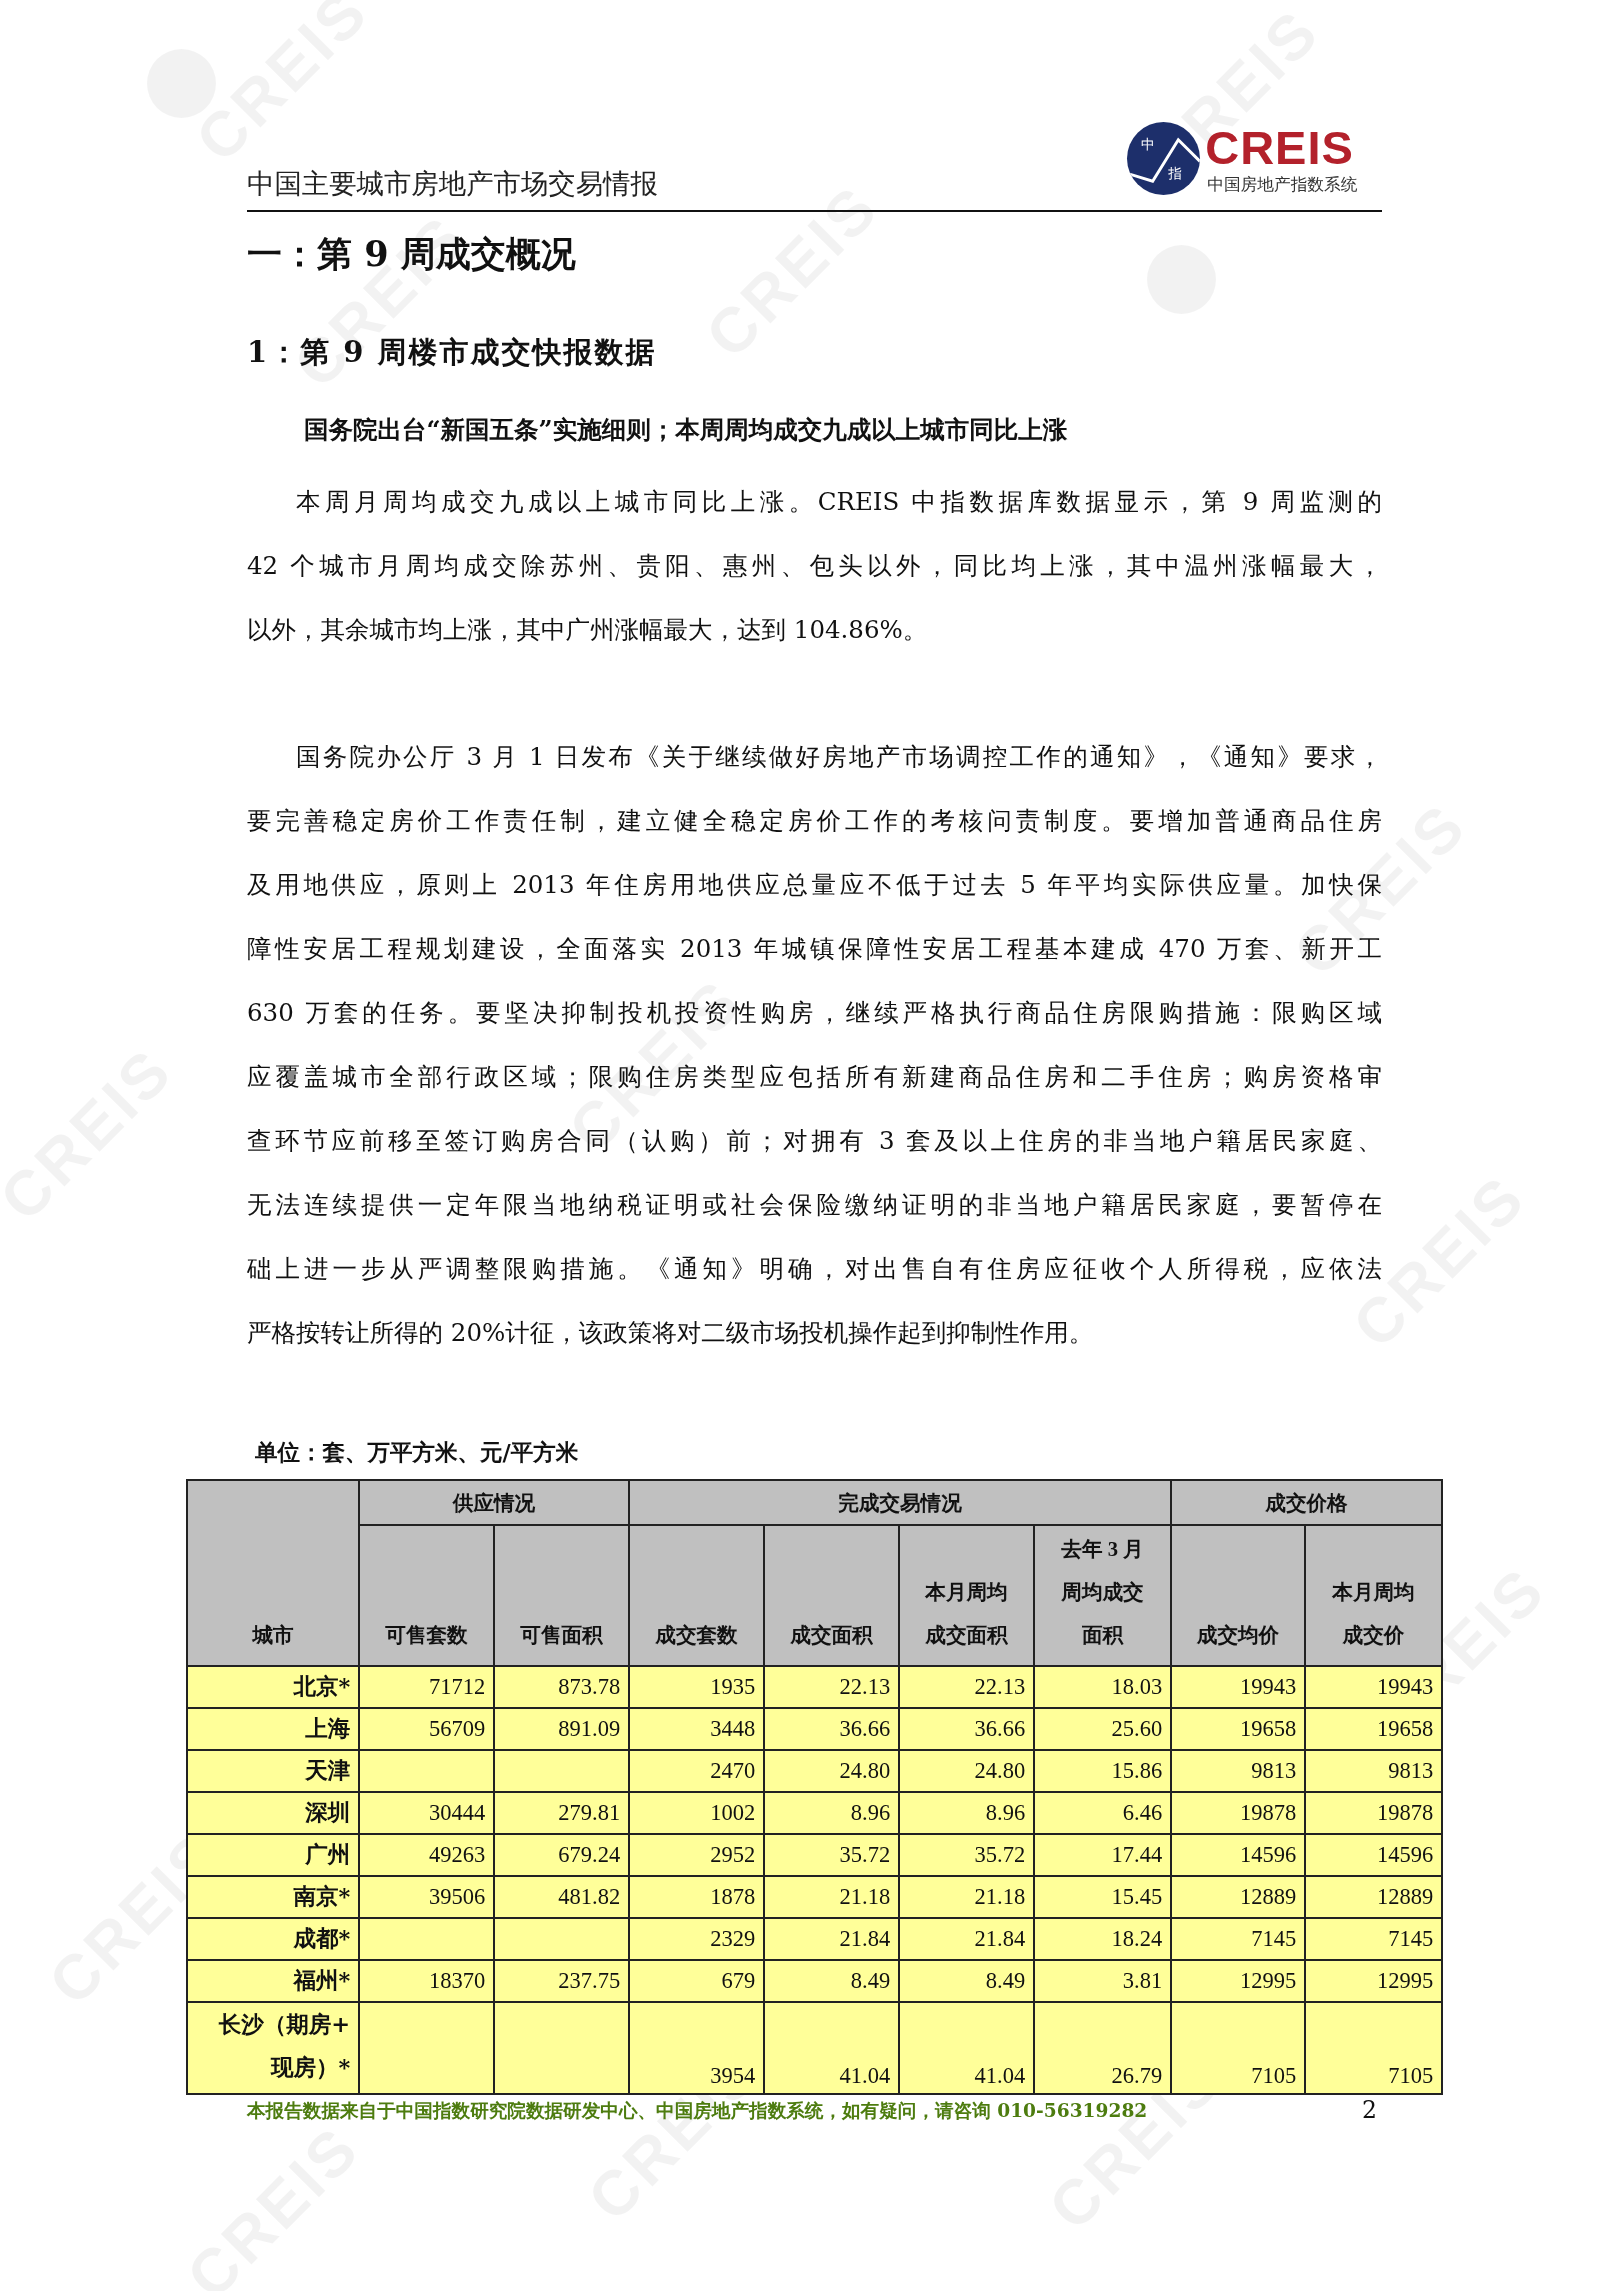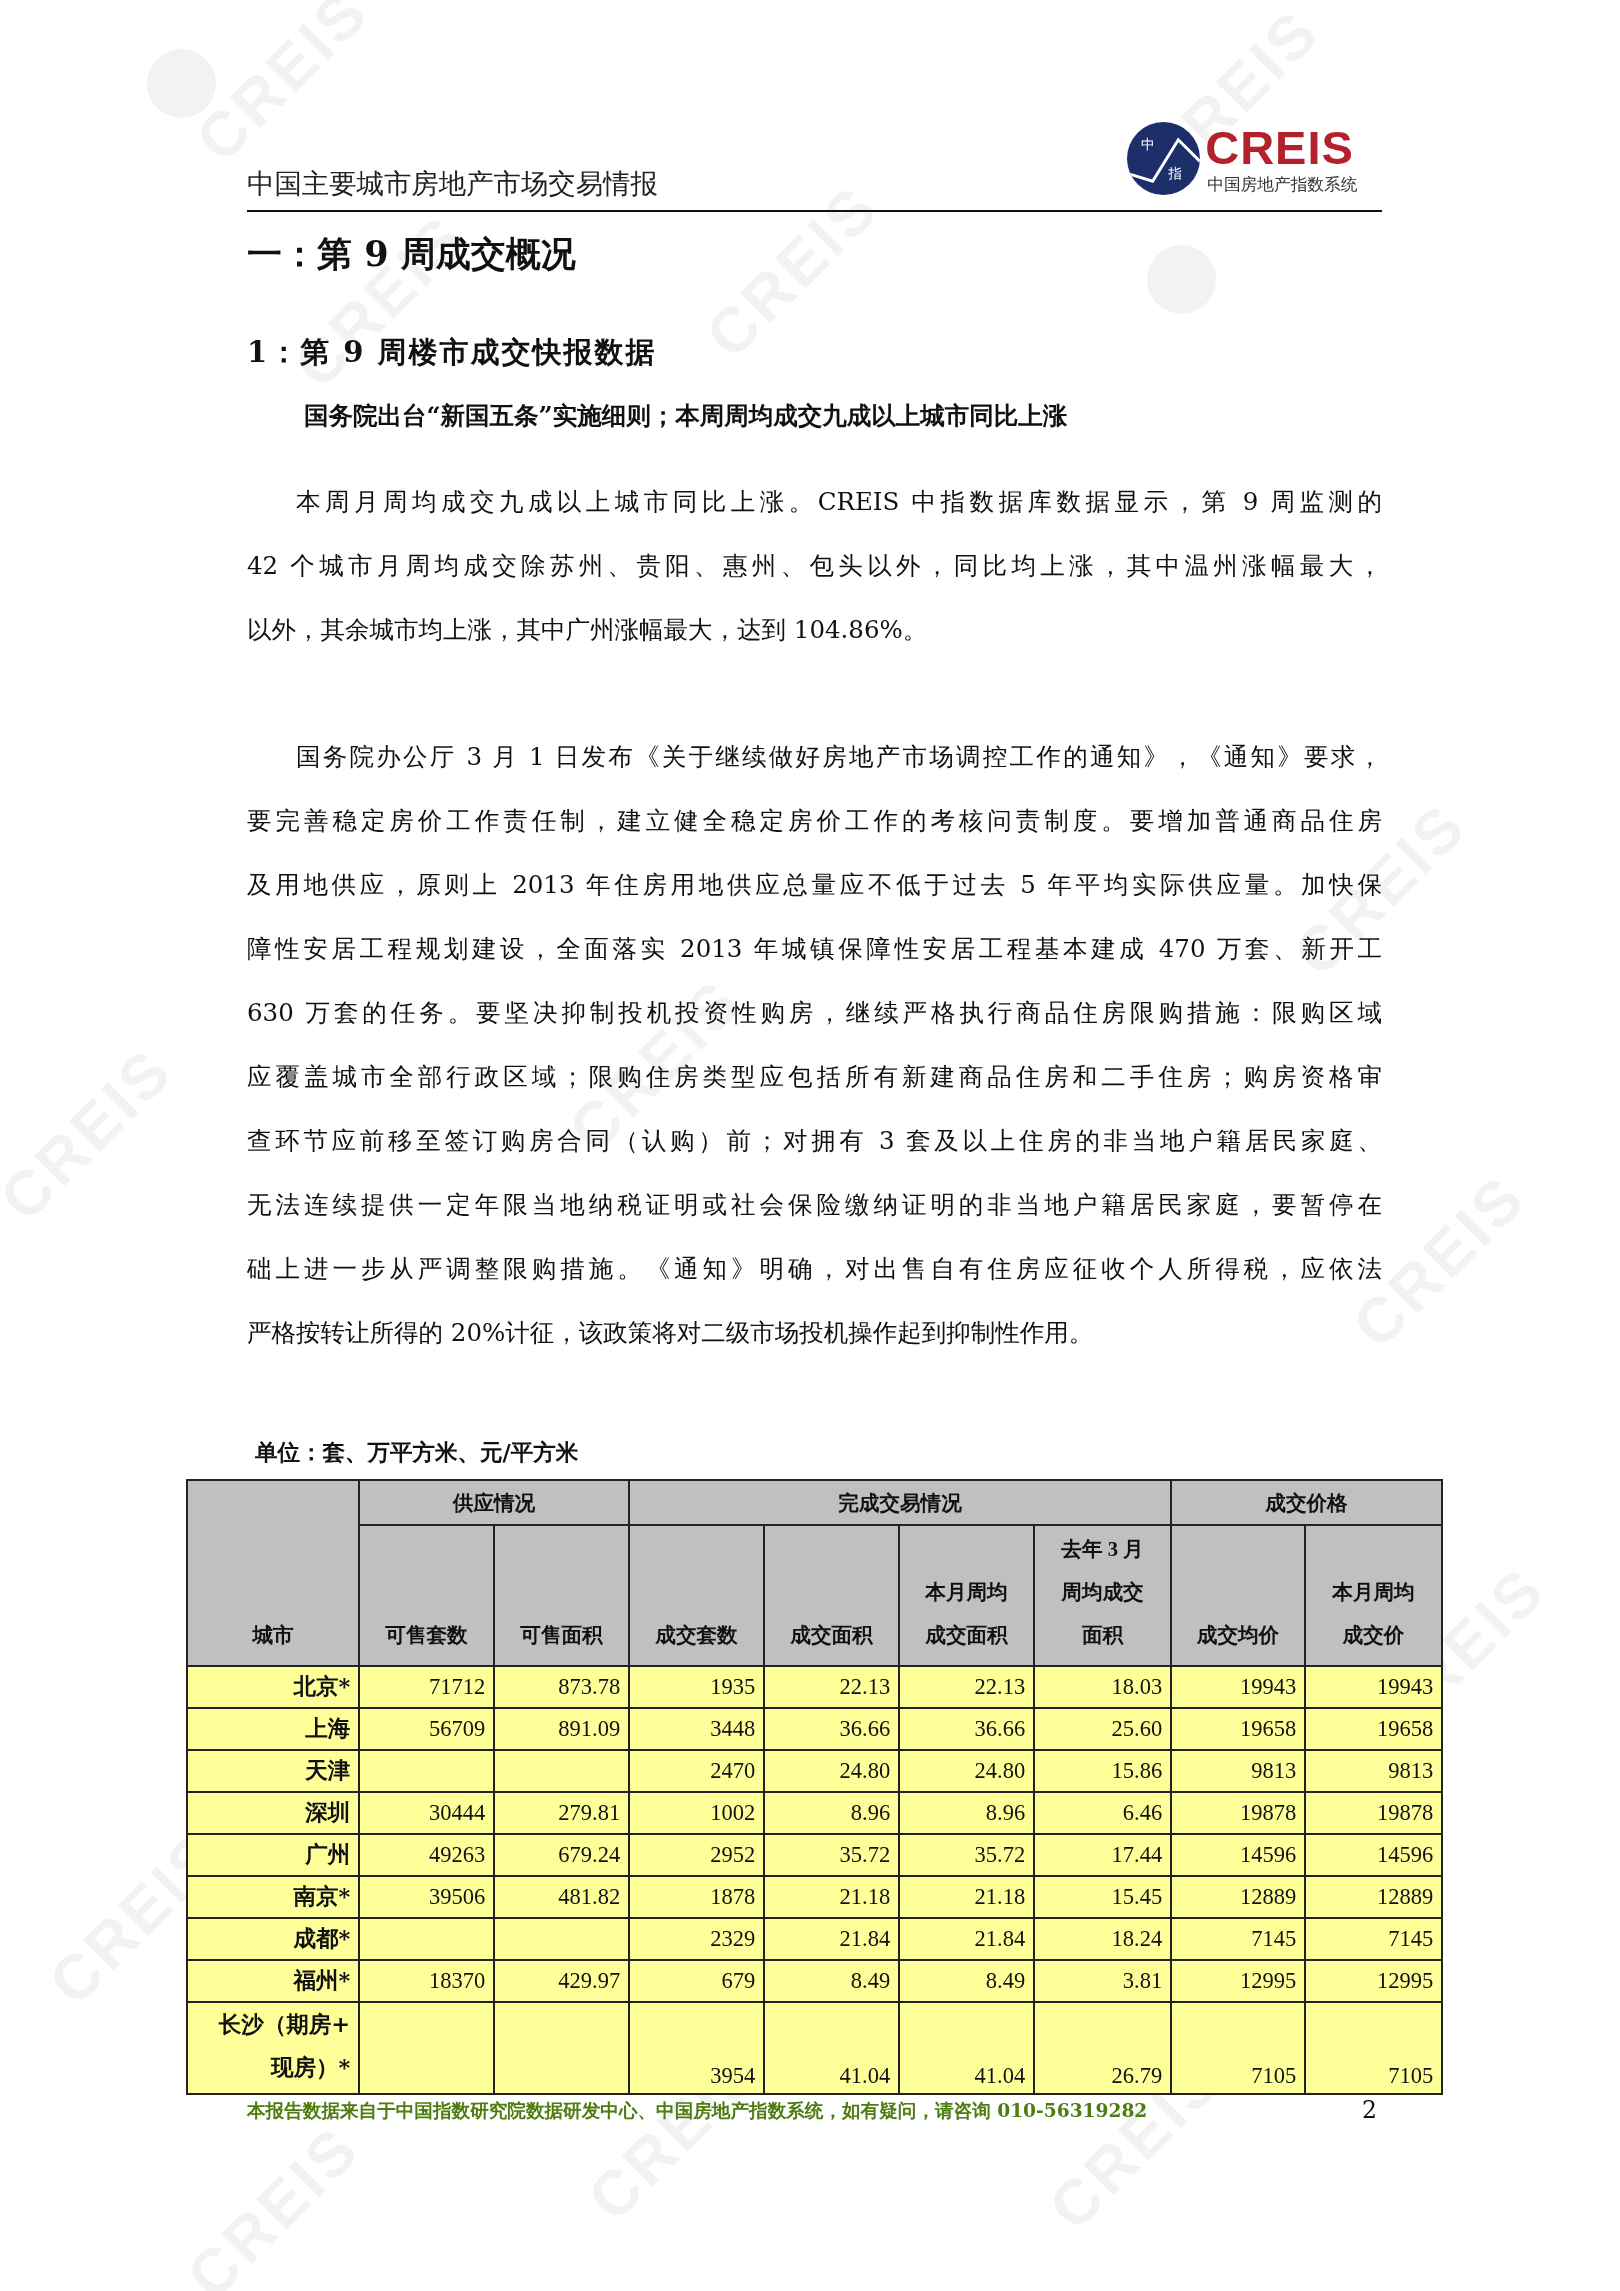--- a/index.html
+++ b/index.html
@@ -16,21 +16,21 @@
   .header-title { position:absolute; left:0; bottom:7.8px; font-size:27.4px; color:#222; }
   .logo { position:absolute; right:7.8px; top:5.9px; height:73px; width:247px; }
   .logo-circle { position:absolute; left:0; top:0; width:73px; height:73px; border-radius:50%; background:#1d2f6b; overflow:hidden; }
   .logo-circle .c1 { position:absolute; left:13.7px; top:13.7px; color:#fff; font-size:13.7px; }
   .logo-circle .c2 { position:absolute; left:41px; top:43px; color:#fff; font-size:13.7px; }
   .logo-brand { position:absolute; left:78px; top:0; font-family:"Liberation Sans",sans-serif; font-weight:bold; font-size:47px; color:#b3212b; letter-spacing:1px; line-height:51px; }
   .logo-sub { position:absolute; left:80px; top:51px; font-family:"DejaVu Sans",sans-serif; font-size:16.7px; color:#333; }
 
   .h1 { position:absolute; left:247px; top:231px; font-size:35px; font-weight:bold; }
   .h2 { position:absolute; left:247px; top:333px; font-size:29px; font-weight:bold; letter-spacing:2px; }
-  .h3 { position:absolute; left:304px; top:399px; font-size:24.5px; font-weight:bold; }
+  .h3 { position:absolute; left:304px; top:413px; font-size:24.5px; font-weight:bold; }
 
   .para { position:absolute; left:247px; width:1135px; font-size:24.5px; line-height:64px; text-align:justify; }
   .para .line { display:block; white-space:nowrap; text-align:justify; text-align-last:justify; }
   .para .line.last { text-align-last:left; }
   .p1 { top:470px; }
   .p2 { top:725px; }
 
   .units { position:absolute; left:255px; top:1437px; font-size:22.5px; font-weight:bold; }
 
   table.data { position:absolute; left:186px; top:1479px; width:1257px; border-collapse:collapse;
@@ -210,21 +210,21 @@
         <td>2329</td>
         <td>21.84</td>
         <td>21.84</td>
         <td>18.24</td>
         <td>7145</td>
         <td>7145</td>
       </tr>
       <tr>
         <td class="city">福州*</td>
         <td>18370</td>
-        <td>429.97</td>
+        <td>237.75</td>
         <td>679</td>
         <td>8.49</td>
         <td>8.49</td>
         <td>3.81</td>
         <td>12995</td>
         <td>12995</td>
       </tr>
       <tr class="tall">
         <td class="city">长沙（期房+<br>现房）*</td>
         <td></td>

